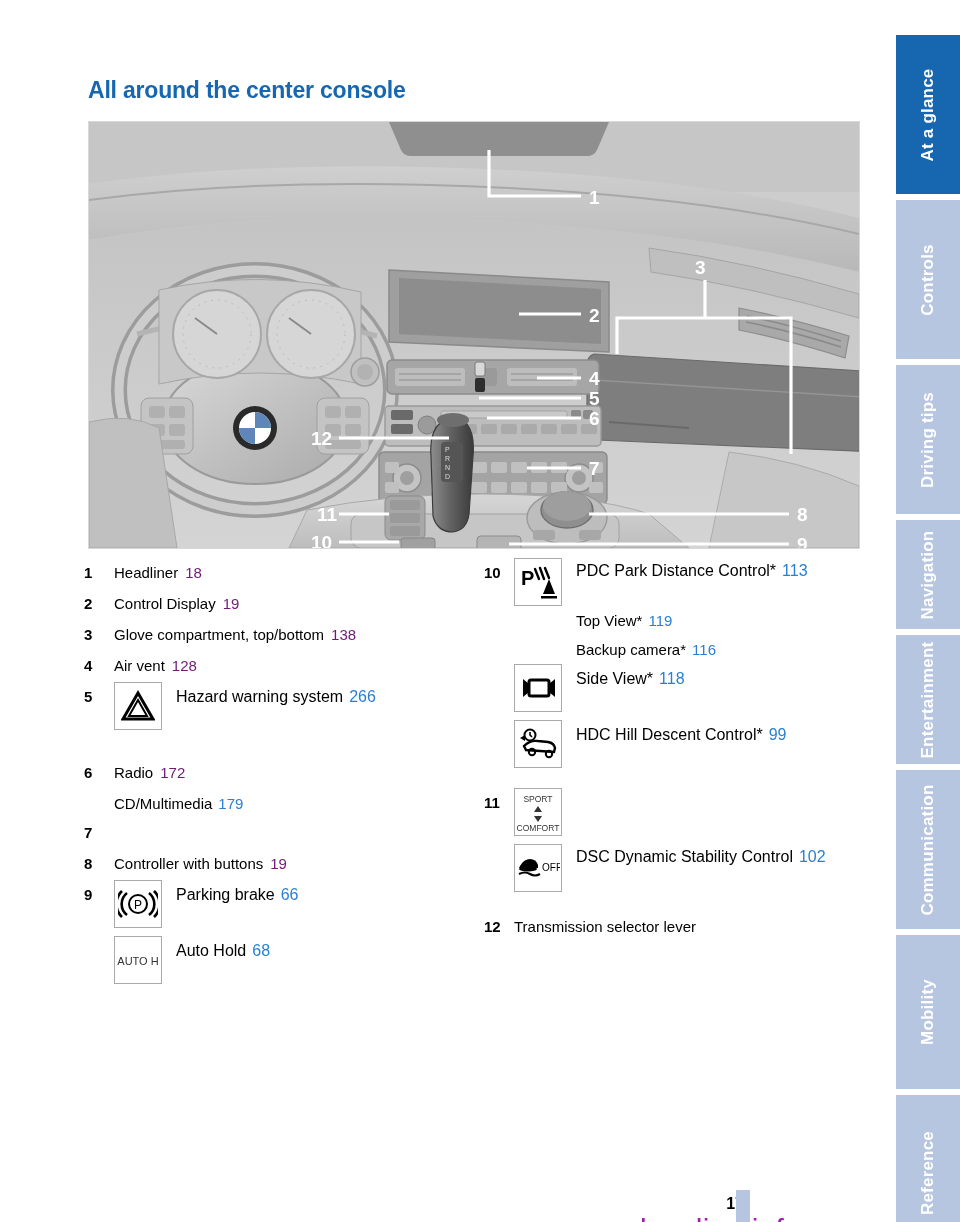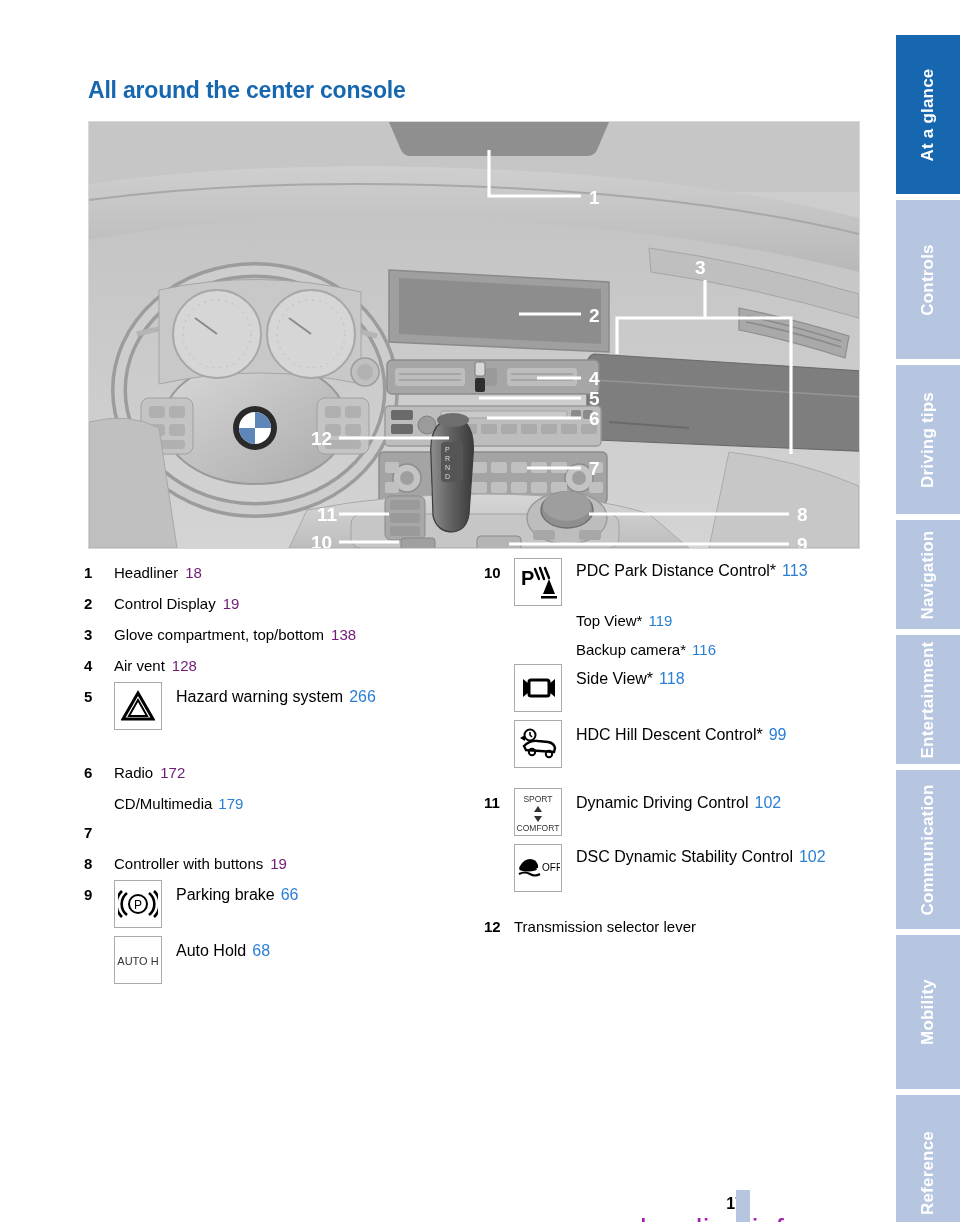--- a/index.html
+++ b/index.html
@@ -535,21 +535,20 @@
       <div class="lrow with-icon">
         <span class="lnum">11</span>
         <span class="iconbox">
           <svg width="46" height="44" viewBox="0 0 46 44">
             <text x="23" y="12" font-size="8.5" font-family="sans-serif" text-anchor="middle" fill="#333">SPORT</text>
             <path d="M23,16 L27,22 L19,22 Z" fill="#333"></path>
             <path d="M23,32 L27,26 L19,26 Z" fill="#333"></path>
             <text x="23" y="41" font-size="8.5" font-family="sans-serif" text-anchor="middle" fill="#333">COMFORT</text>
           </svg>
         </span>
-        <span class="icon-text-wrap" style="line-height:29px;"><span>Dynamic Driving Control</span><span class="pg">102</span></span>
       </div>
 
       <div class="spacer-8"></div>
 
       <div class="lrow with-icon">
         <span class="lnum blank">11</span>
         <span class="iconbox">
           <svg width="44" height="30" viewBox="0 0 44 30">
             <path d="M4,13 Q8,6 14,6 Q20,6 22,12 L22,15 L3,15 Z" fill="#000"></path>
             <ellipse cx="12" cy="16" rx="9" ry="2.4" fill="#000"></ellipse>

